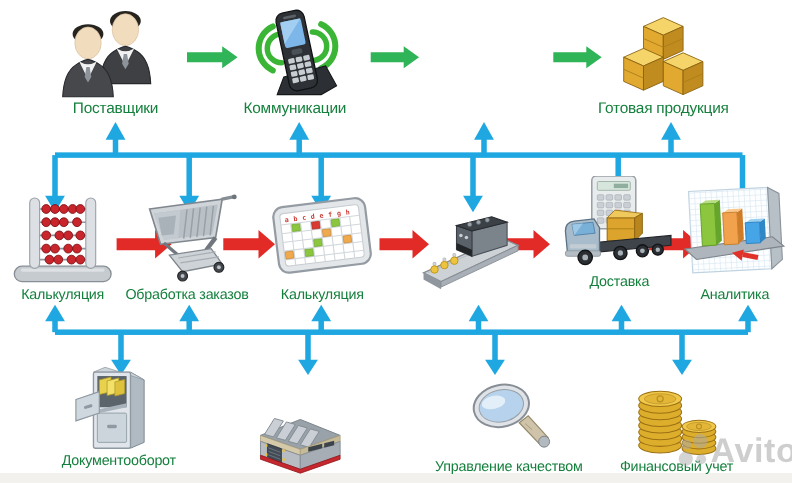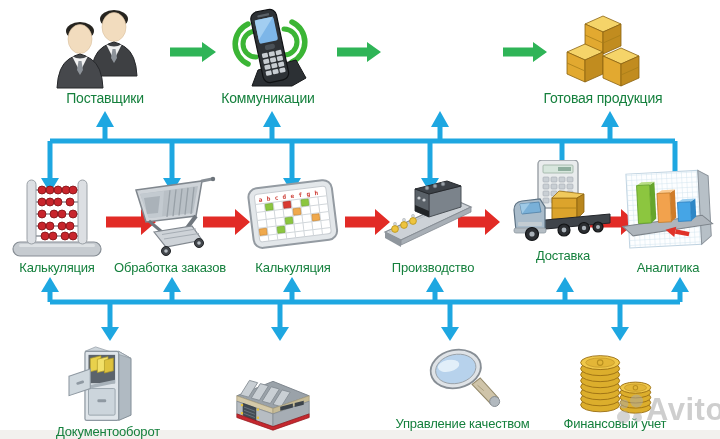--- a/index.html
+++ b/index.html
@@ -313,21 +313,20 @@
           <polygon points="32,15 64,7 78,12 46,20" fill="#3c4147" stroke="#26292d" stroke-width="1"></polygon>
           <polygon points="32,31 46,37 46,43 32,37" fill="#222528"></polygon>
           <circle cx="44" cy="14" r="2" fill="#9aa1a8" stroke="#5a6168" stroke-width="0.6"></circle>
           <circle cx="52" cy="12" r="2" fill="#9aa1a8" stroke="#5a6168" stroke-width="0.6"></circle>
           <circle cx="60" cy="10" r="2" fill="#9aa1a8" stroke="#5a6168" stroke-width="0.6"></circle>
           <circle cx="36" cy="24" r="1.6" fill="#c9ced3"></circle>
             <circle cx="41" cy="26" r="1.6" fill="#c9ced3"></circle>
         </g>
       </svg>
     </div>
-    <div class="node-label">Производство</div>
   </div>
 
   <div class="node mid" style="left:493px;top:152px;width:140px;height:112px">
     <div class="icon-wrap">
       <svg width="110" height="88" viewBox="0 0 110 88">
         <g>
           <rect x="30" y="0" width="40" height="48" rx="4" fill="#e9eced" stroke="#9aa0a6" stroke-width="1.4"></rect>
           <rect x="35" y="5" width="30" height="8" rx="1" fill="#d7e6dd" stroke="#9ab0a2" stroke-width="0.8"></rect>
           <rect x="50" y="7" width="13" height="4" fill="#8fae9e"></rect>
           <g fill="#c9cfd4" stroke="#a6adb4" stroke-width="0.6">
@@ -409,21 +408,21 @@
           <g transform="rotate(14 62 66)">
             <rect x="56" y="63" width="14" height="4.5" fill="#e03228"></rect>
             <polygon points="56,60.5 56,71 46,65.5" fill="#e03228"></polygon>
           </g>
         </g>
       </svg>
     </div>
     <div class="node-label">Аналитика</div>
   </div>
 
-  <div class="node bot" style="left:33px;top:344px;width:150px;height:96px">
+  <div class="node bot" style="left:33px;top:331px;width:150px;height:96px">
     <div class="icon-wrap">
       <svg width="100" height="78" viewBox="0 0 100 88">
         <polygon points="62,6 76,14 76,78 62,84" fill="#b0bac2" stroke="#7d8891" stroke-width="1"></polygon>
         <polygon points="24,6 36,1 76,14 62,6" fill="#cdd5db" stroke="#8f99a2" stroke-width="0.8"></polygon>
         <rect x="24" y="6" width="38" height="78" rx="2" fill="#dfe5ea" stroke="#8f99a2" stroke-width="1.4"></rect>
         <rect x="28" y="48" width="30" height="30" rx="1.5" fill="#ccd5dc" stroke="#95a0a8" stroke-width="1"></rect>
         <rect x="38" y="60" width="10" height="3.5" rx="1.5" fill="#8f99a2"></rect>
         <rect x="28" y="10" width="30" height="32" fill="#5b636b"></rect>
         <g>
           <polygon points="30,14 42,11 42,26 30,29" fill="#e8d14c" stroke="#b09a27" stroke-width="0.8"></polygon>

